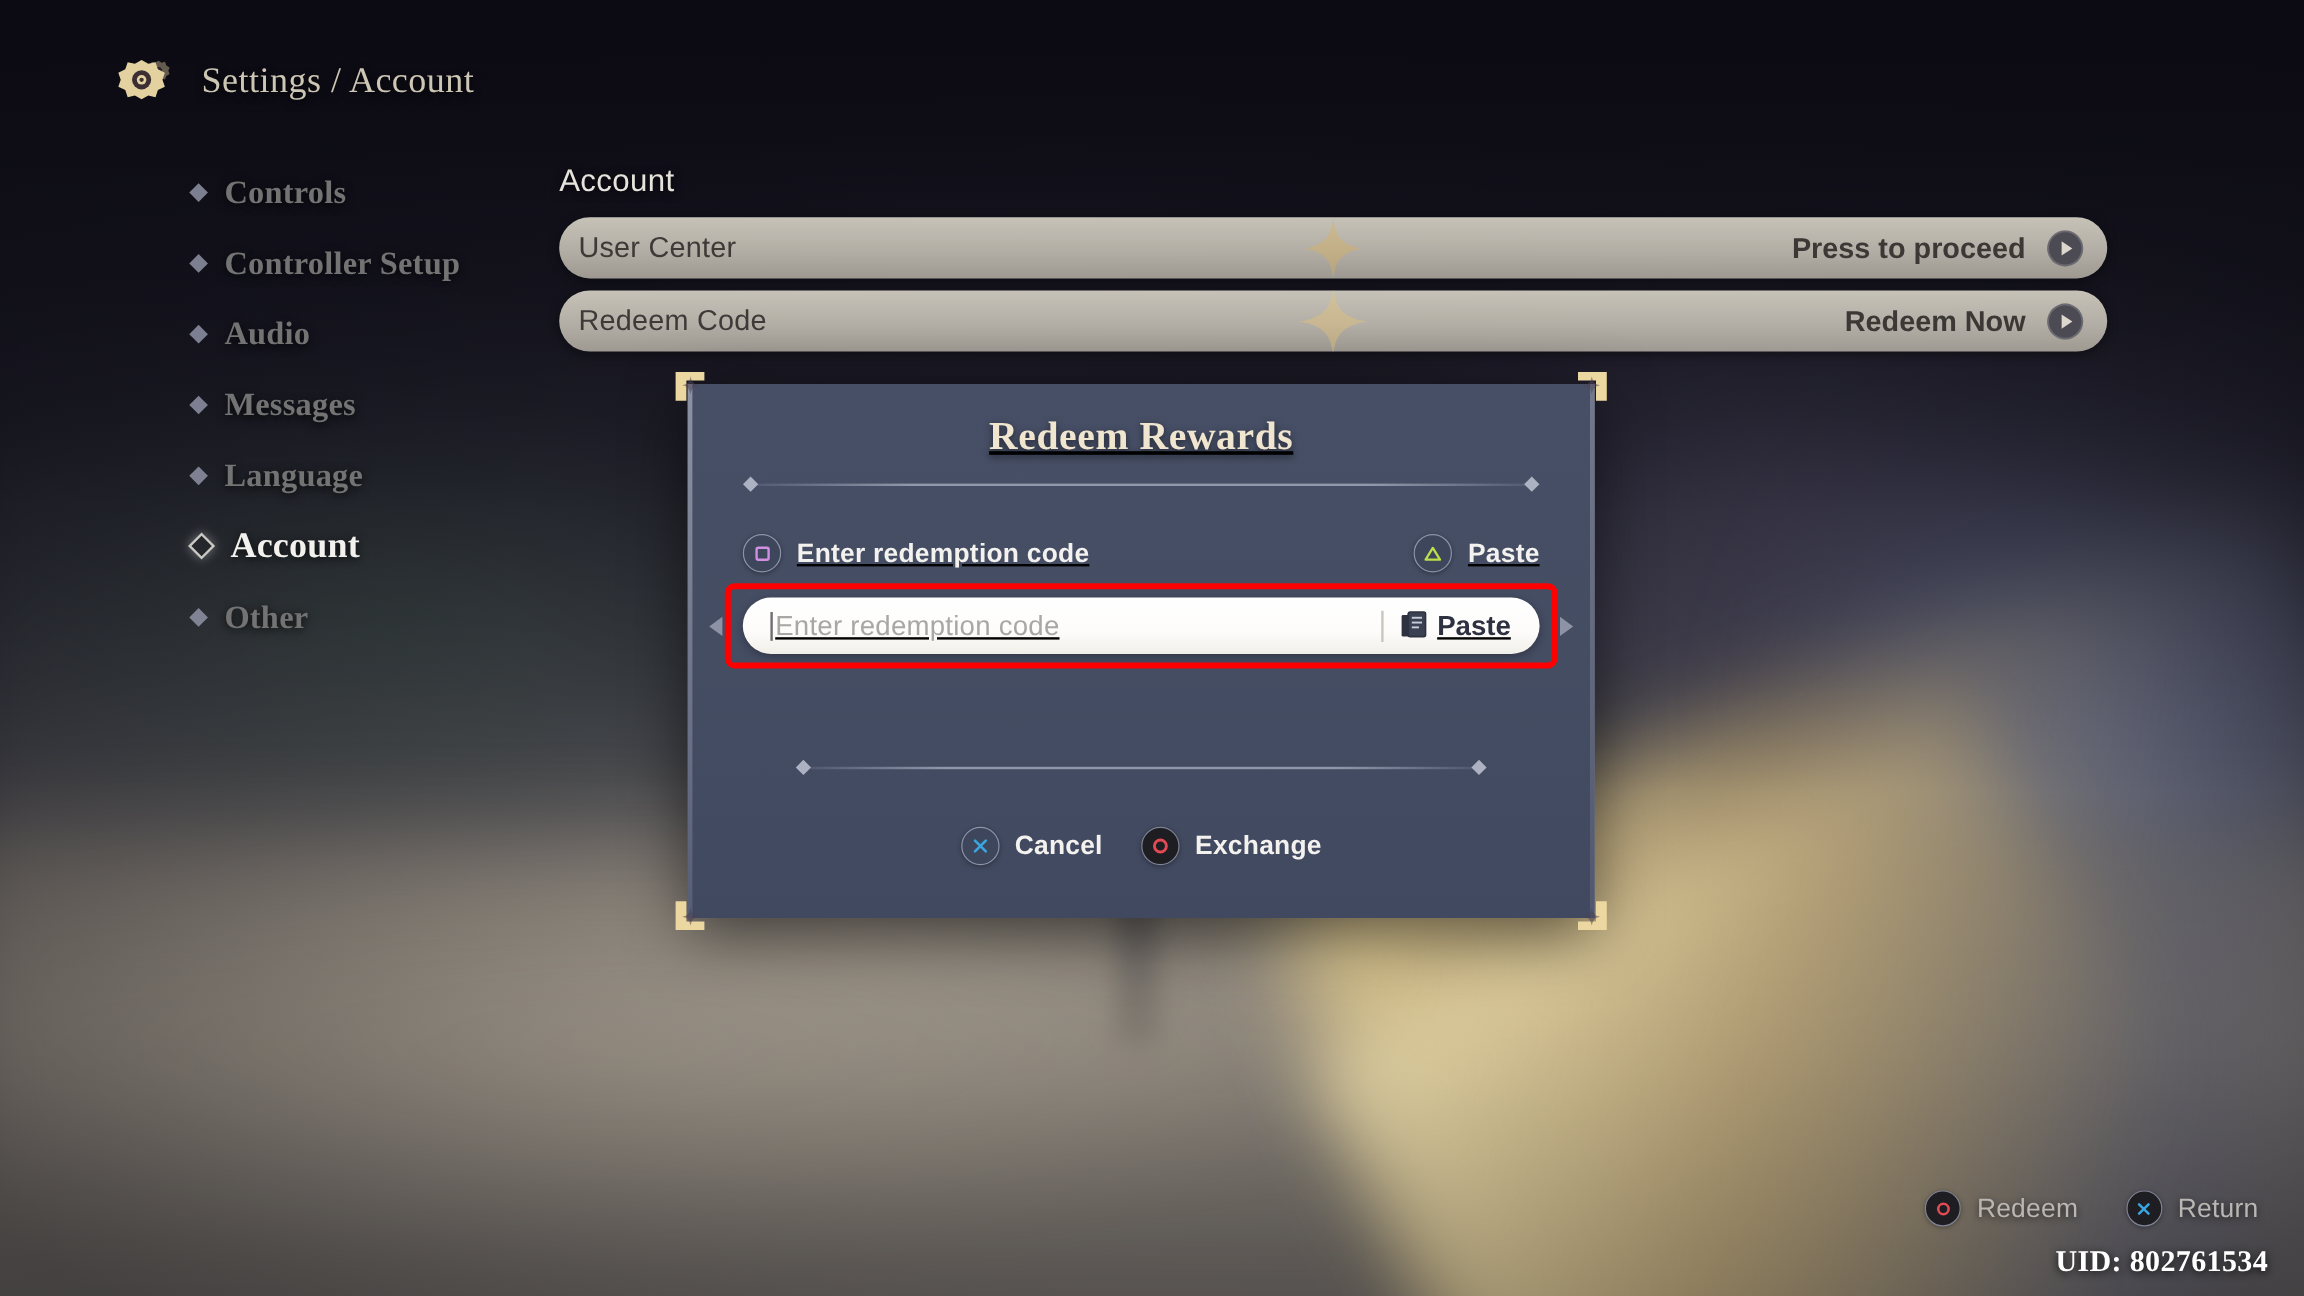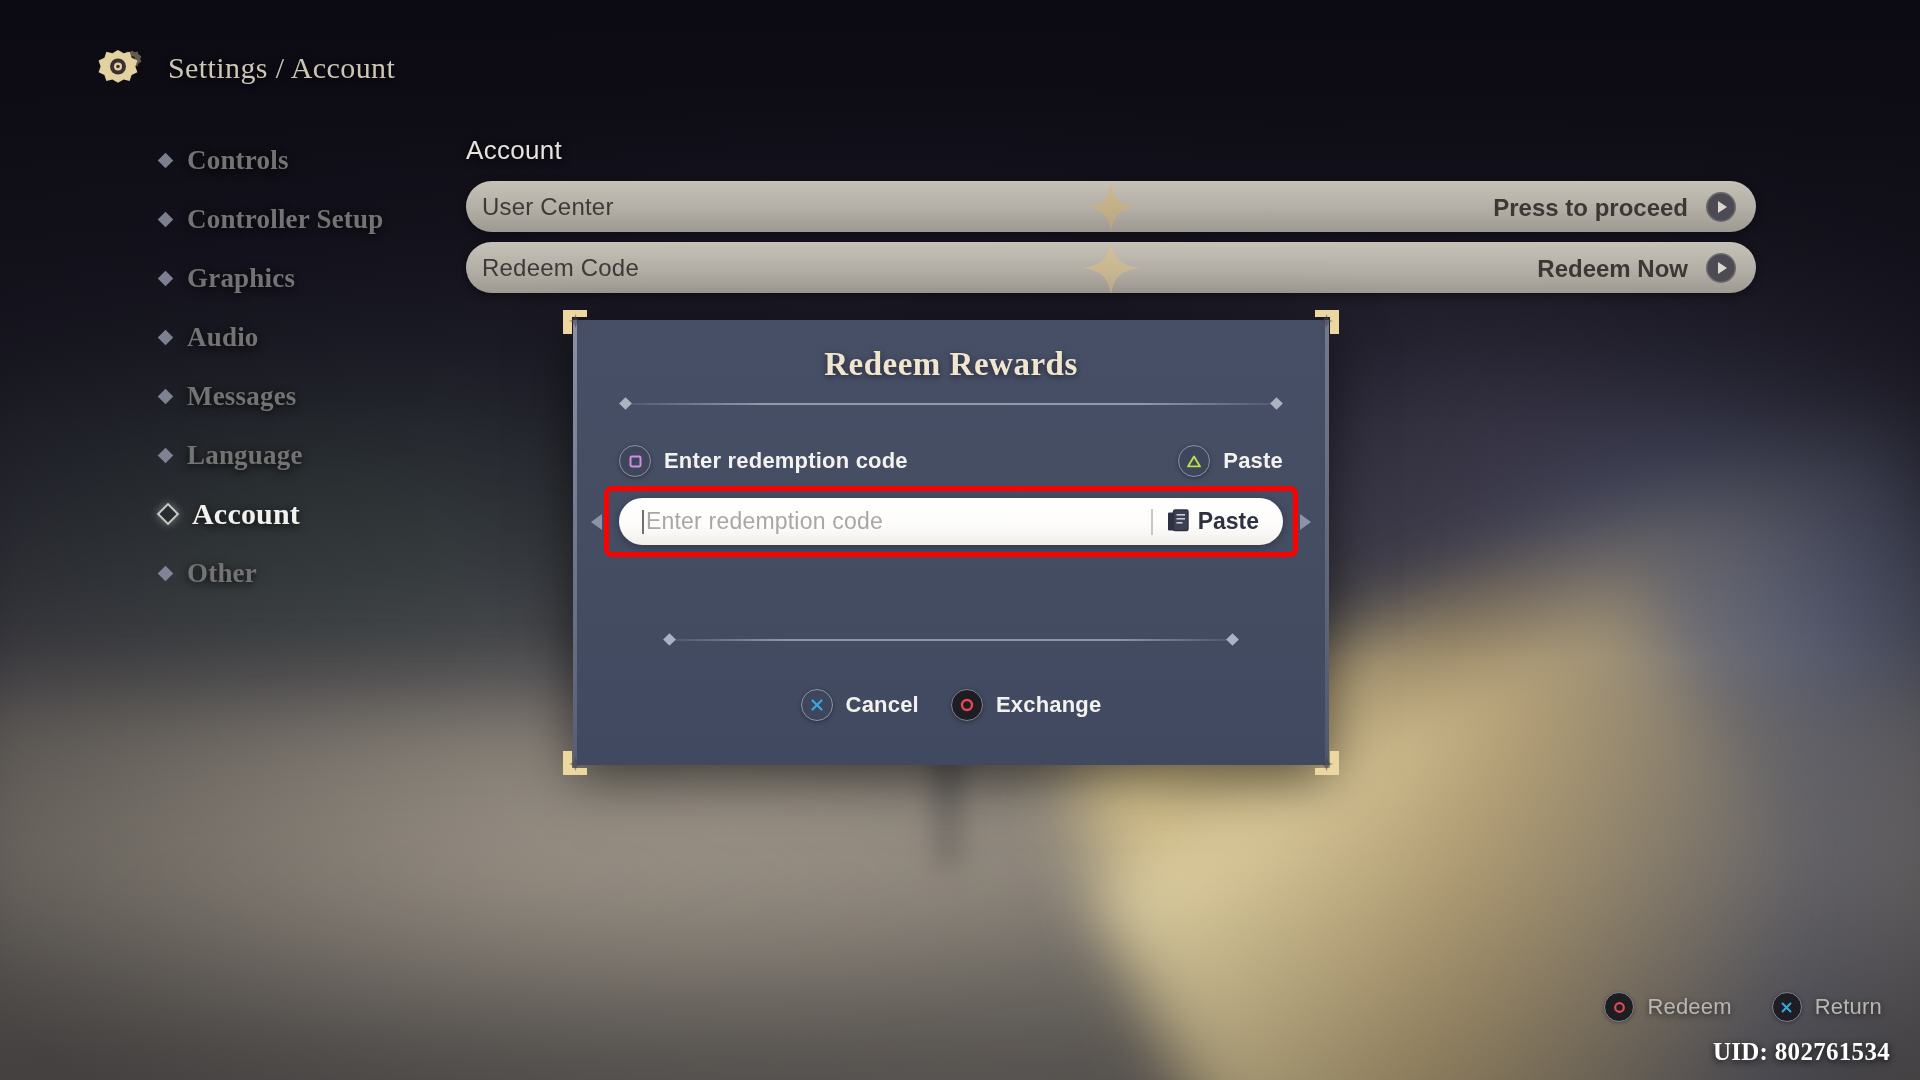--- a/index.html
+++ b/index.html
@@ -130,20 +130,21 @@
     content:""; width:0; height:0; margin-left:3px;
     border-left:9px solid #ddd8ce; border-top:6px solid transparent; border-bottom:6px solid transparent;
   }
 
   
   .dialog {
     position:absolute; left:573px; top:320px; width:756px; height:445px;
     background:linear-gradient(180deg,#474f66 0%,#454d63 50%,#414960 100%);
     box-shadow:0 14px 50px rgba(0,0,0,.55);
     z-index:20;
+    text-decoration:underline;
   }
   .dlg-edge-l { position:absolute; left:0; top:0; bottom:0; width:4px;
     background:linear-gradient(180deg, rgba(198,200,214,.55), rgba(150,154,176,.25)); }
   .dlg-edge-r { position:absolute; right:0; top:0; bottom:0; width:4px;
     background:linear-gradient(180deg, rgba(198,200,214,.35), rgba(150,154,176,.18)); }
 
   .corner { position:absolute; width:28px; height:28px; }
   .corner.tl { left:-12px; top:-12px; }
   .corner.tr { right:-12px; top:-12px; transform:scaleX(-1); }
   .corner.bl { left:-12px; bottom:-12px; transform:scaleY(-1); }
@@ -270,24 +271,20 @@
 </div>
 
 <div class="sidebar">
   <div class="nav-item">
     <span class="nav-dia"></span>
     <span class="nav-label">Controls</span>
   </div>
   <div class="nav-item">
     <span class="nav-dia"></span>
     <span class="nav-label">Controller Setup</span>
-  </div>
-  <div class="nav-item">
-    <span class="nav-dia"></span>
-    <span class="nav-label">Graphics</span>
   </div>
   <div class="nav-item">
     <span class="nav-dia"></span>
     <span class="nav-label">Audio</span>
   </div>
   <div class="nav-item">
     <span class="nav-dia"></span>
     <span class="nav-label">Messages</span>
   </div>
   <div class="nav-item">

